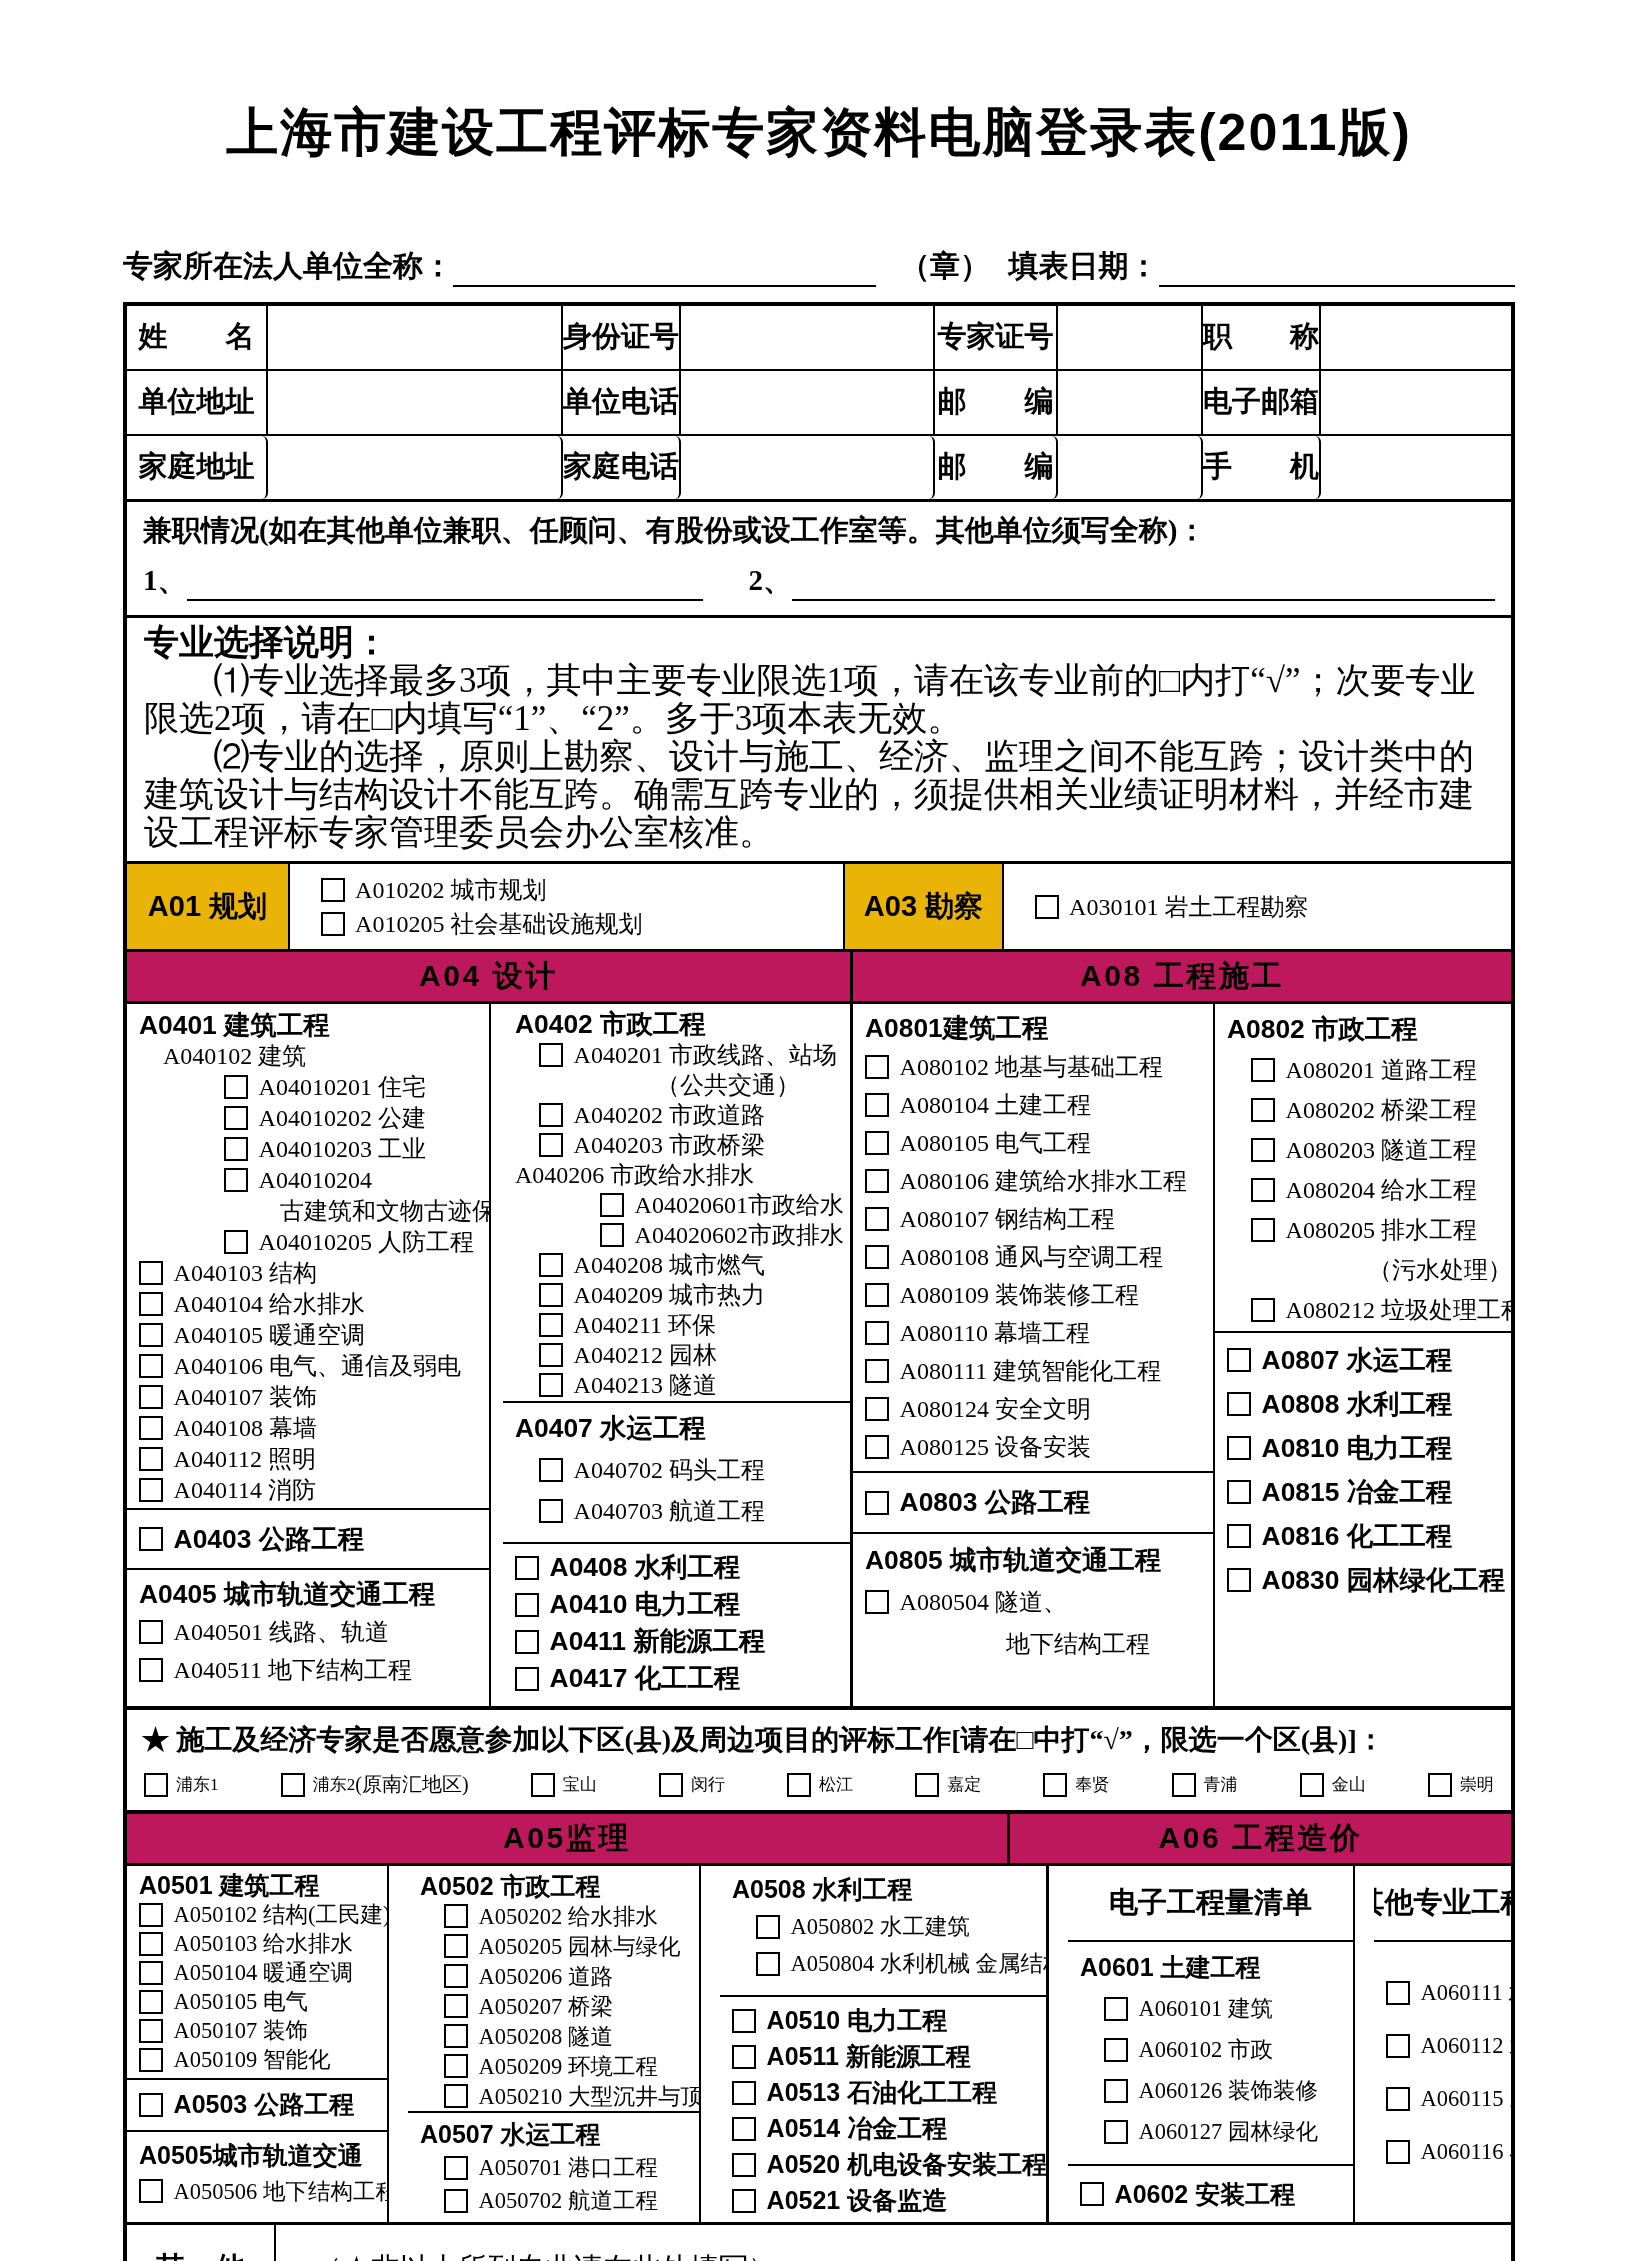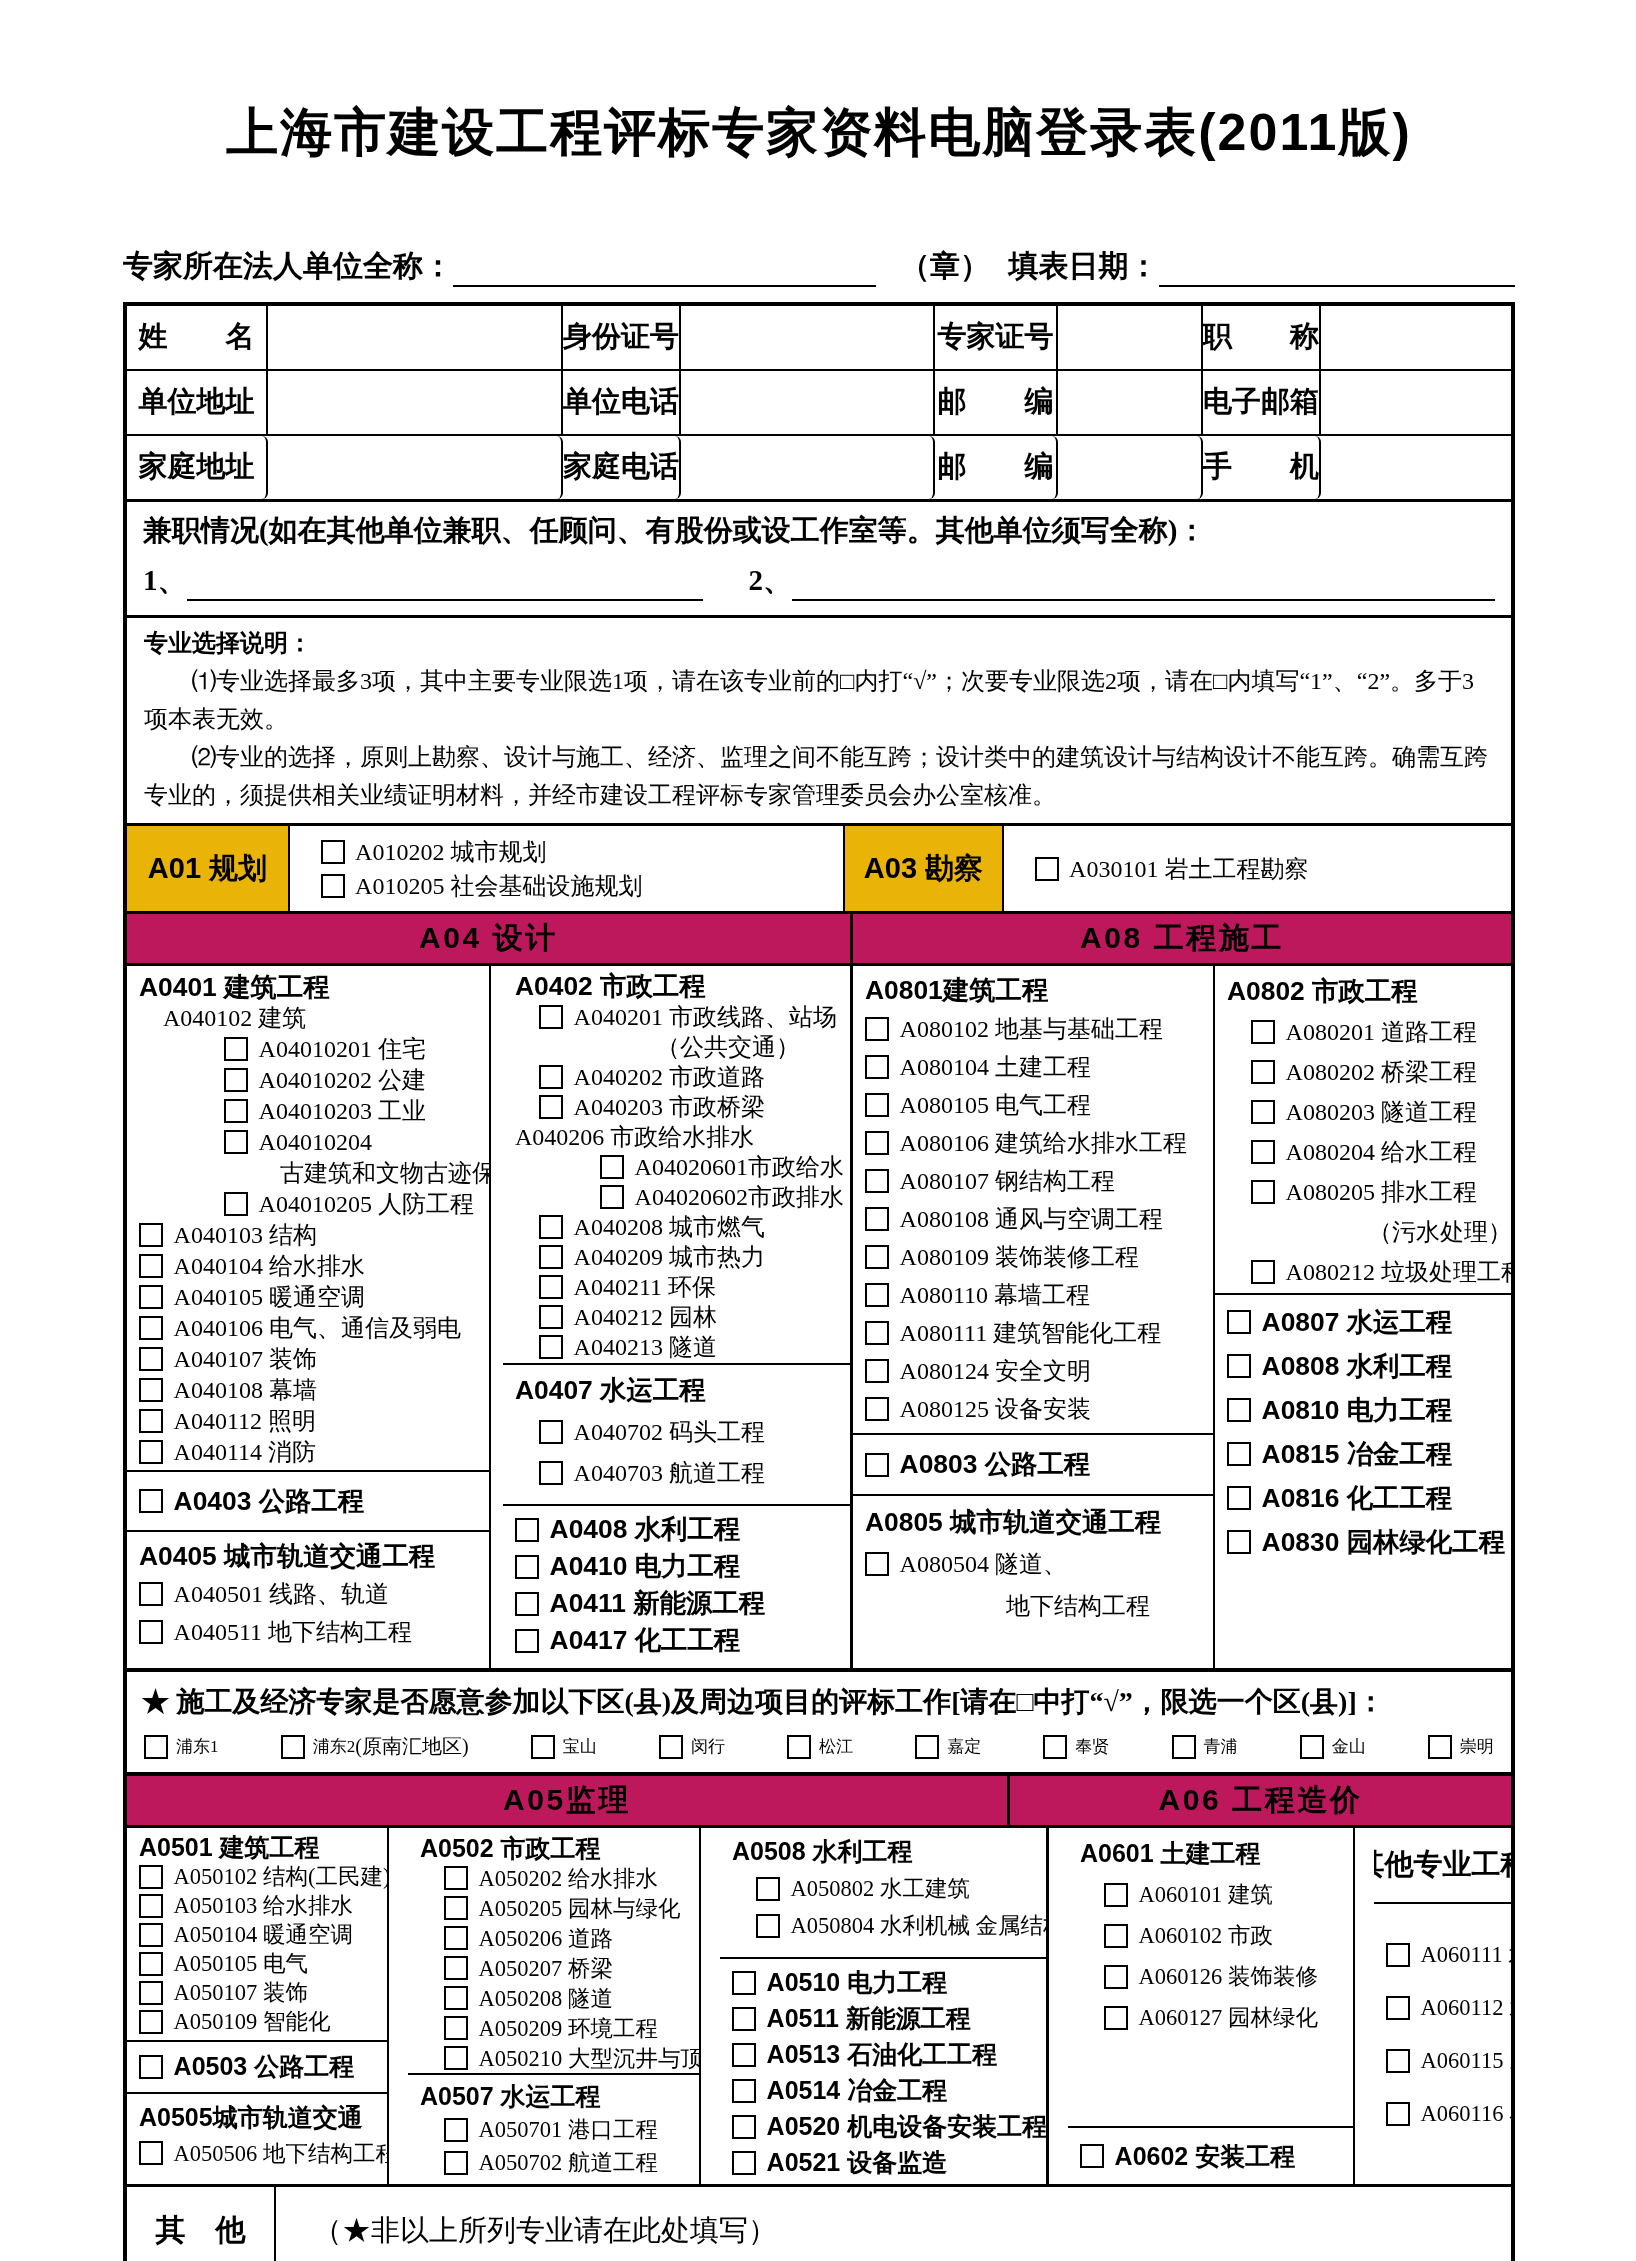--- a/index.html
+++ b/index.html
@@ -26,21 +26,21 @@
   .ilabel{font-weight:bold;font-size:29px;white-space:nowrap;}
 
   
   .moonlight{border-bottom:3.3px solid #000;padding:9.3px 16px 13.2px 16px;}
   .moonlight .t{font-weight:bold;font-size:29px;}
   .moonlight .l2{display:flex;align-items:flex-end;font-weight:bold;font-size:29px;margin-top:10.6px;}
   .mblank1{width:516px;border-bottom:2.6px solid #000;height:33px;margin-right:46px;}
   .mblank2{flex:1;border-bottom:2.6px solid #000;height:33px;}
 
   
-  .instructions{border-bottom:3.3px solid #000;padding:6.6px 17px 9.3px 17px;font-size:24px;line-height:38px;}
+  .instructions{border-bottom:3.3px solid #000;padding:6.6px 17px 9.3px 17px;font-size:35px;line-height:38px;}
   .instructions .t{font-weight:bold;}
   .instructions p{margin:0;text-indent:2em;}
 
   
   .row-a01{display:grid;grid-template-columns:163px 555px 159px auto;border-bottom:3.3px solid #000;height:85px;}
   .glabel{background:#eab308;font-family:"Liberation Sans",sans-serif;font-weight:bold;font-size:29px;
           display:flex;align-items:center;justify-content:center;border-right:2px solid #000;white-space:nowrap;}
   .row-a01 .cellbox{border-right:2px solid #000;display:flex;flex-direction:column;justify-content:center;padding-left:22.5px;}
   .row-a01 .cellbox:last-child{border-right:none;}
   .row-a01 .line{height:34px;}
@@ -685,20 +685,21 @@
                 <span class="cbx"></span>
                 <span class="txt">A0520  机电设备安装工程</span>
               </div>
               <div class="line ind0 bold">
                 <span class="cbx"></span>
                 <span class="txt">A0521  设备监造</span>
               </div>
             </div>
         </div>
         <div class="scol">
+          <div class="shead">电子工程量清单</div>
           <div class="cell grow g1a">
               <div class="line ind0 bold">
                 <span class="txt">A0601  土建工程</span>
               </div>
               <div class="line ind1">
                 <span class="cbx"></span>
                 <span class="txt">A060101  建筑</span>
               </div>
               <div class="line ind1">
                 <span class="cbx"></span>

